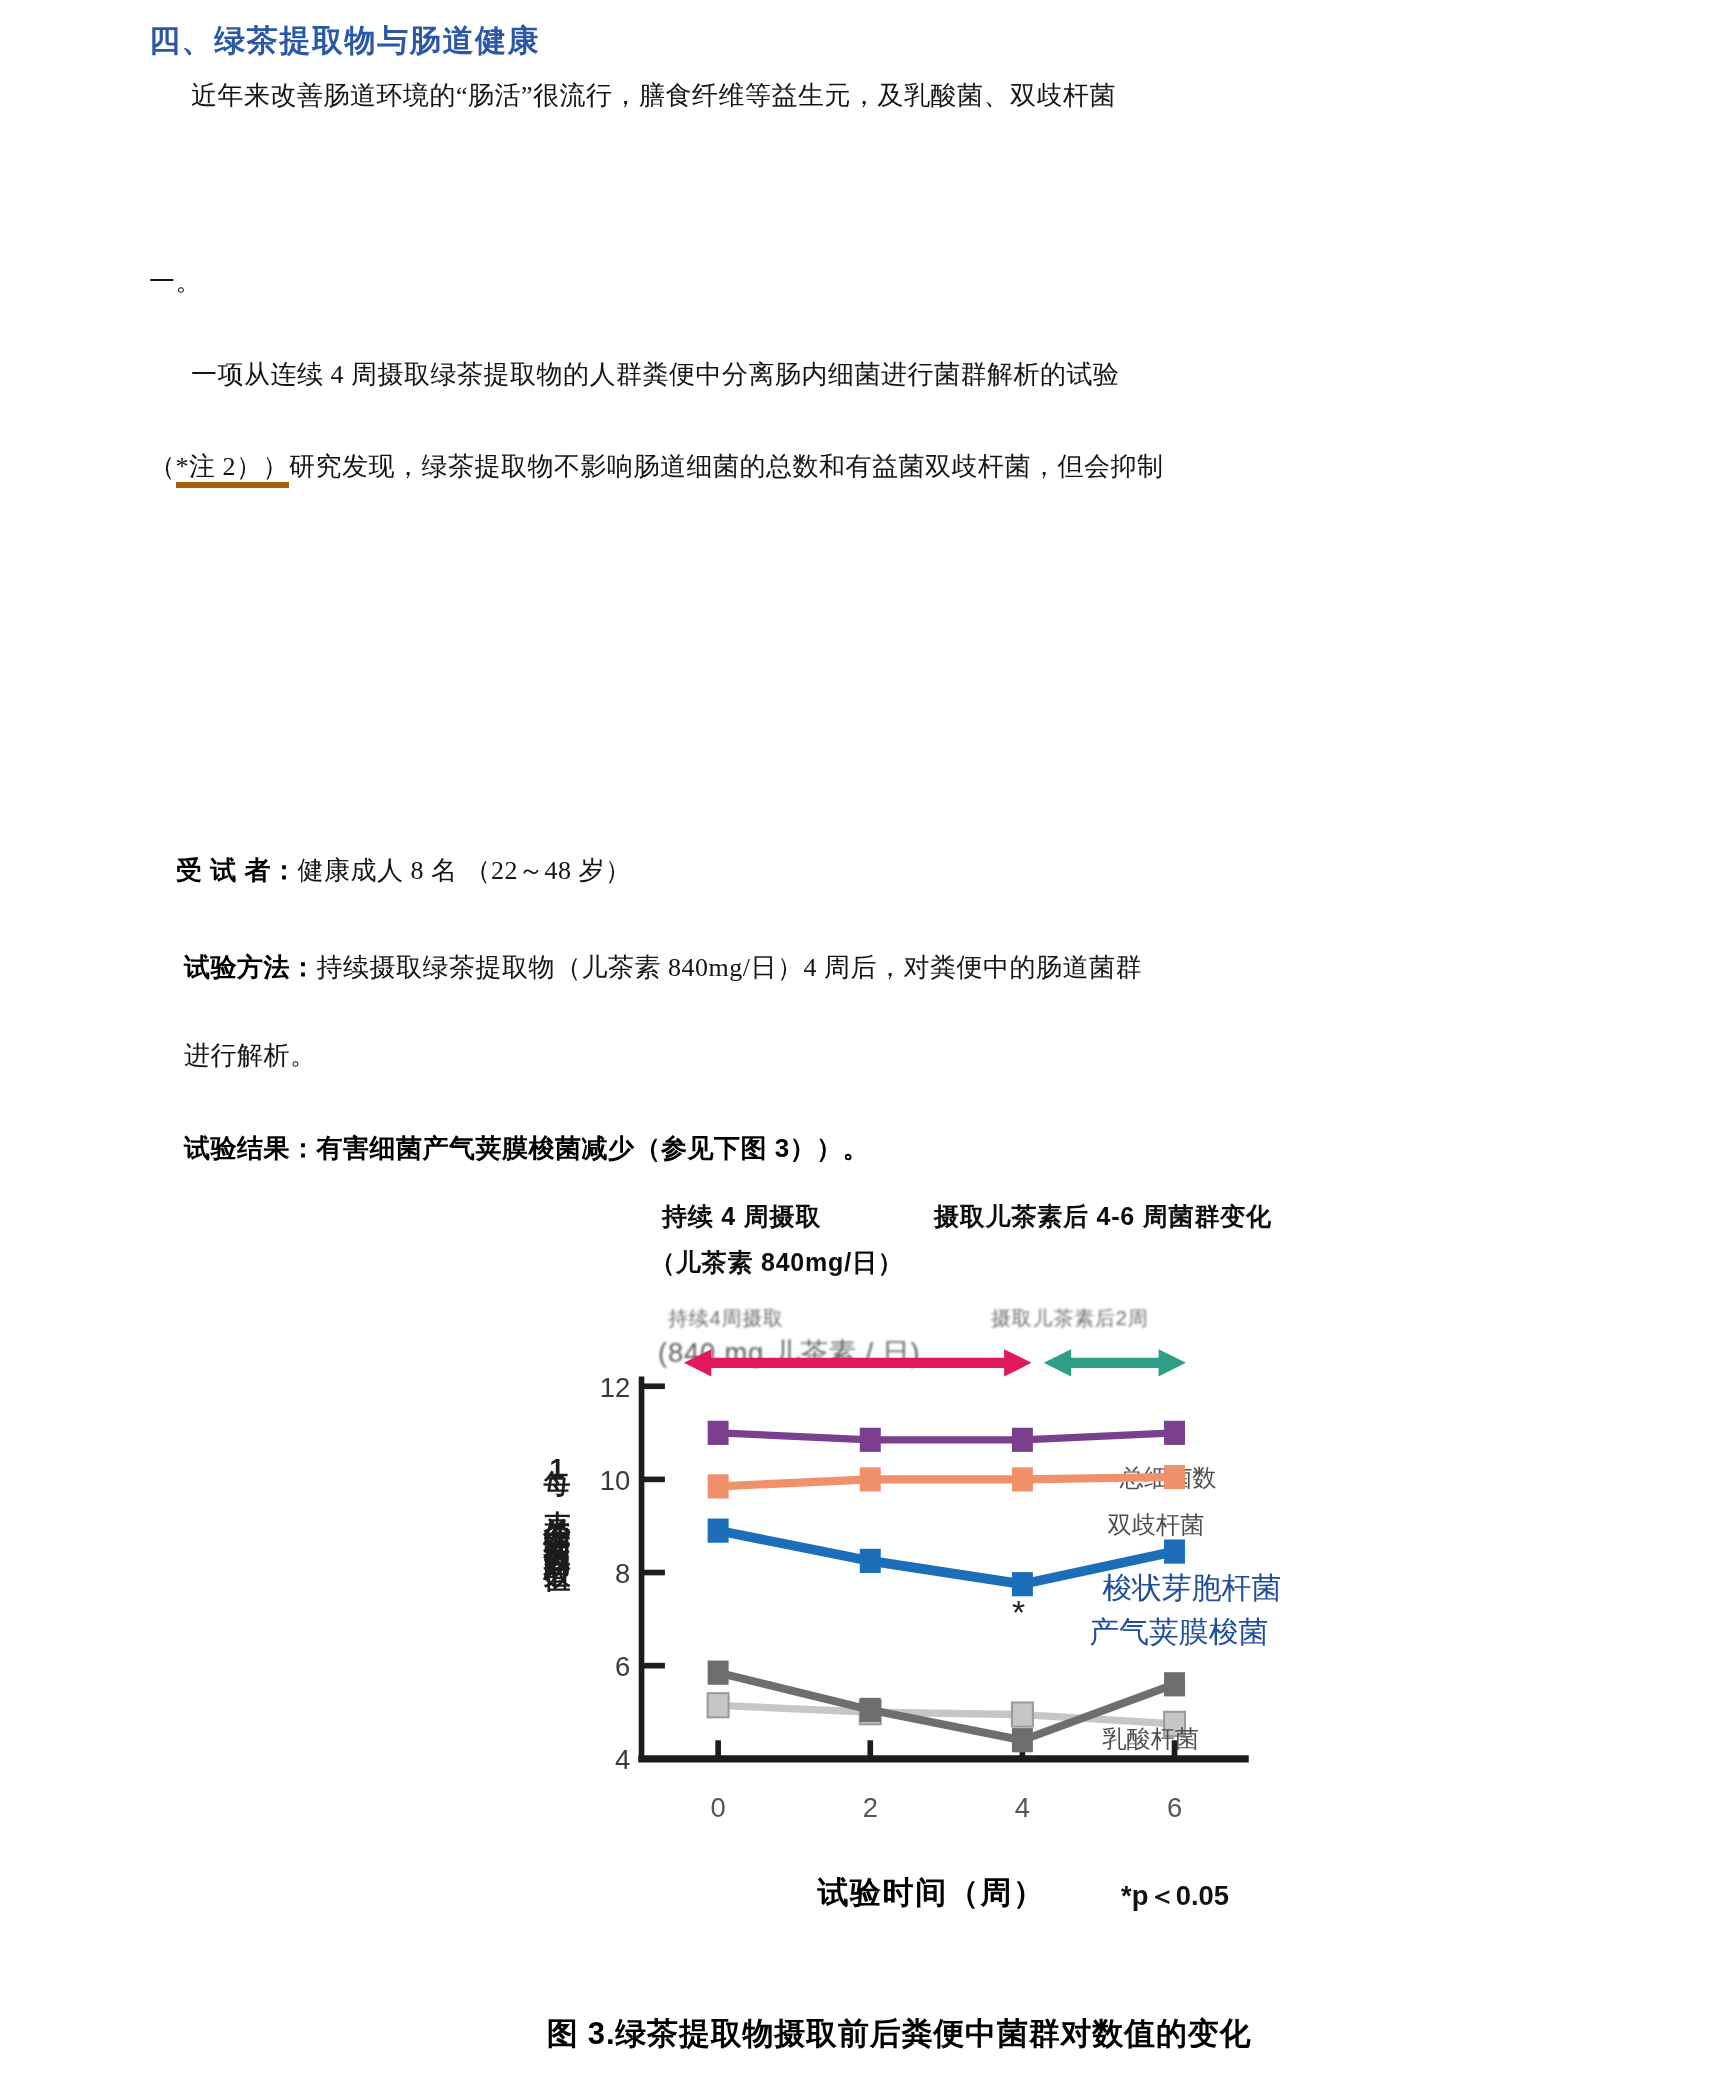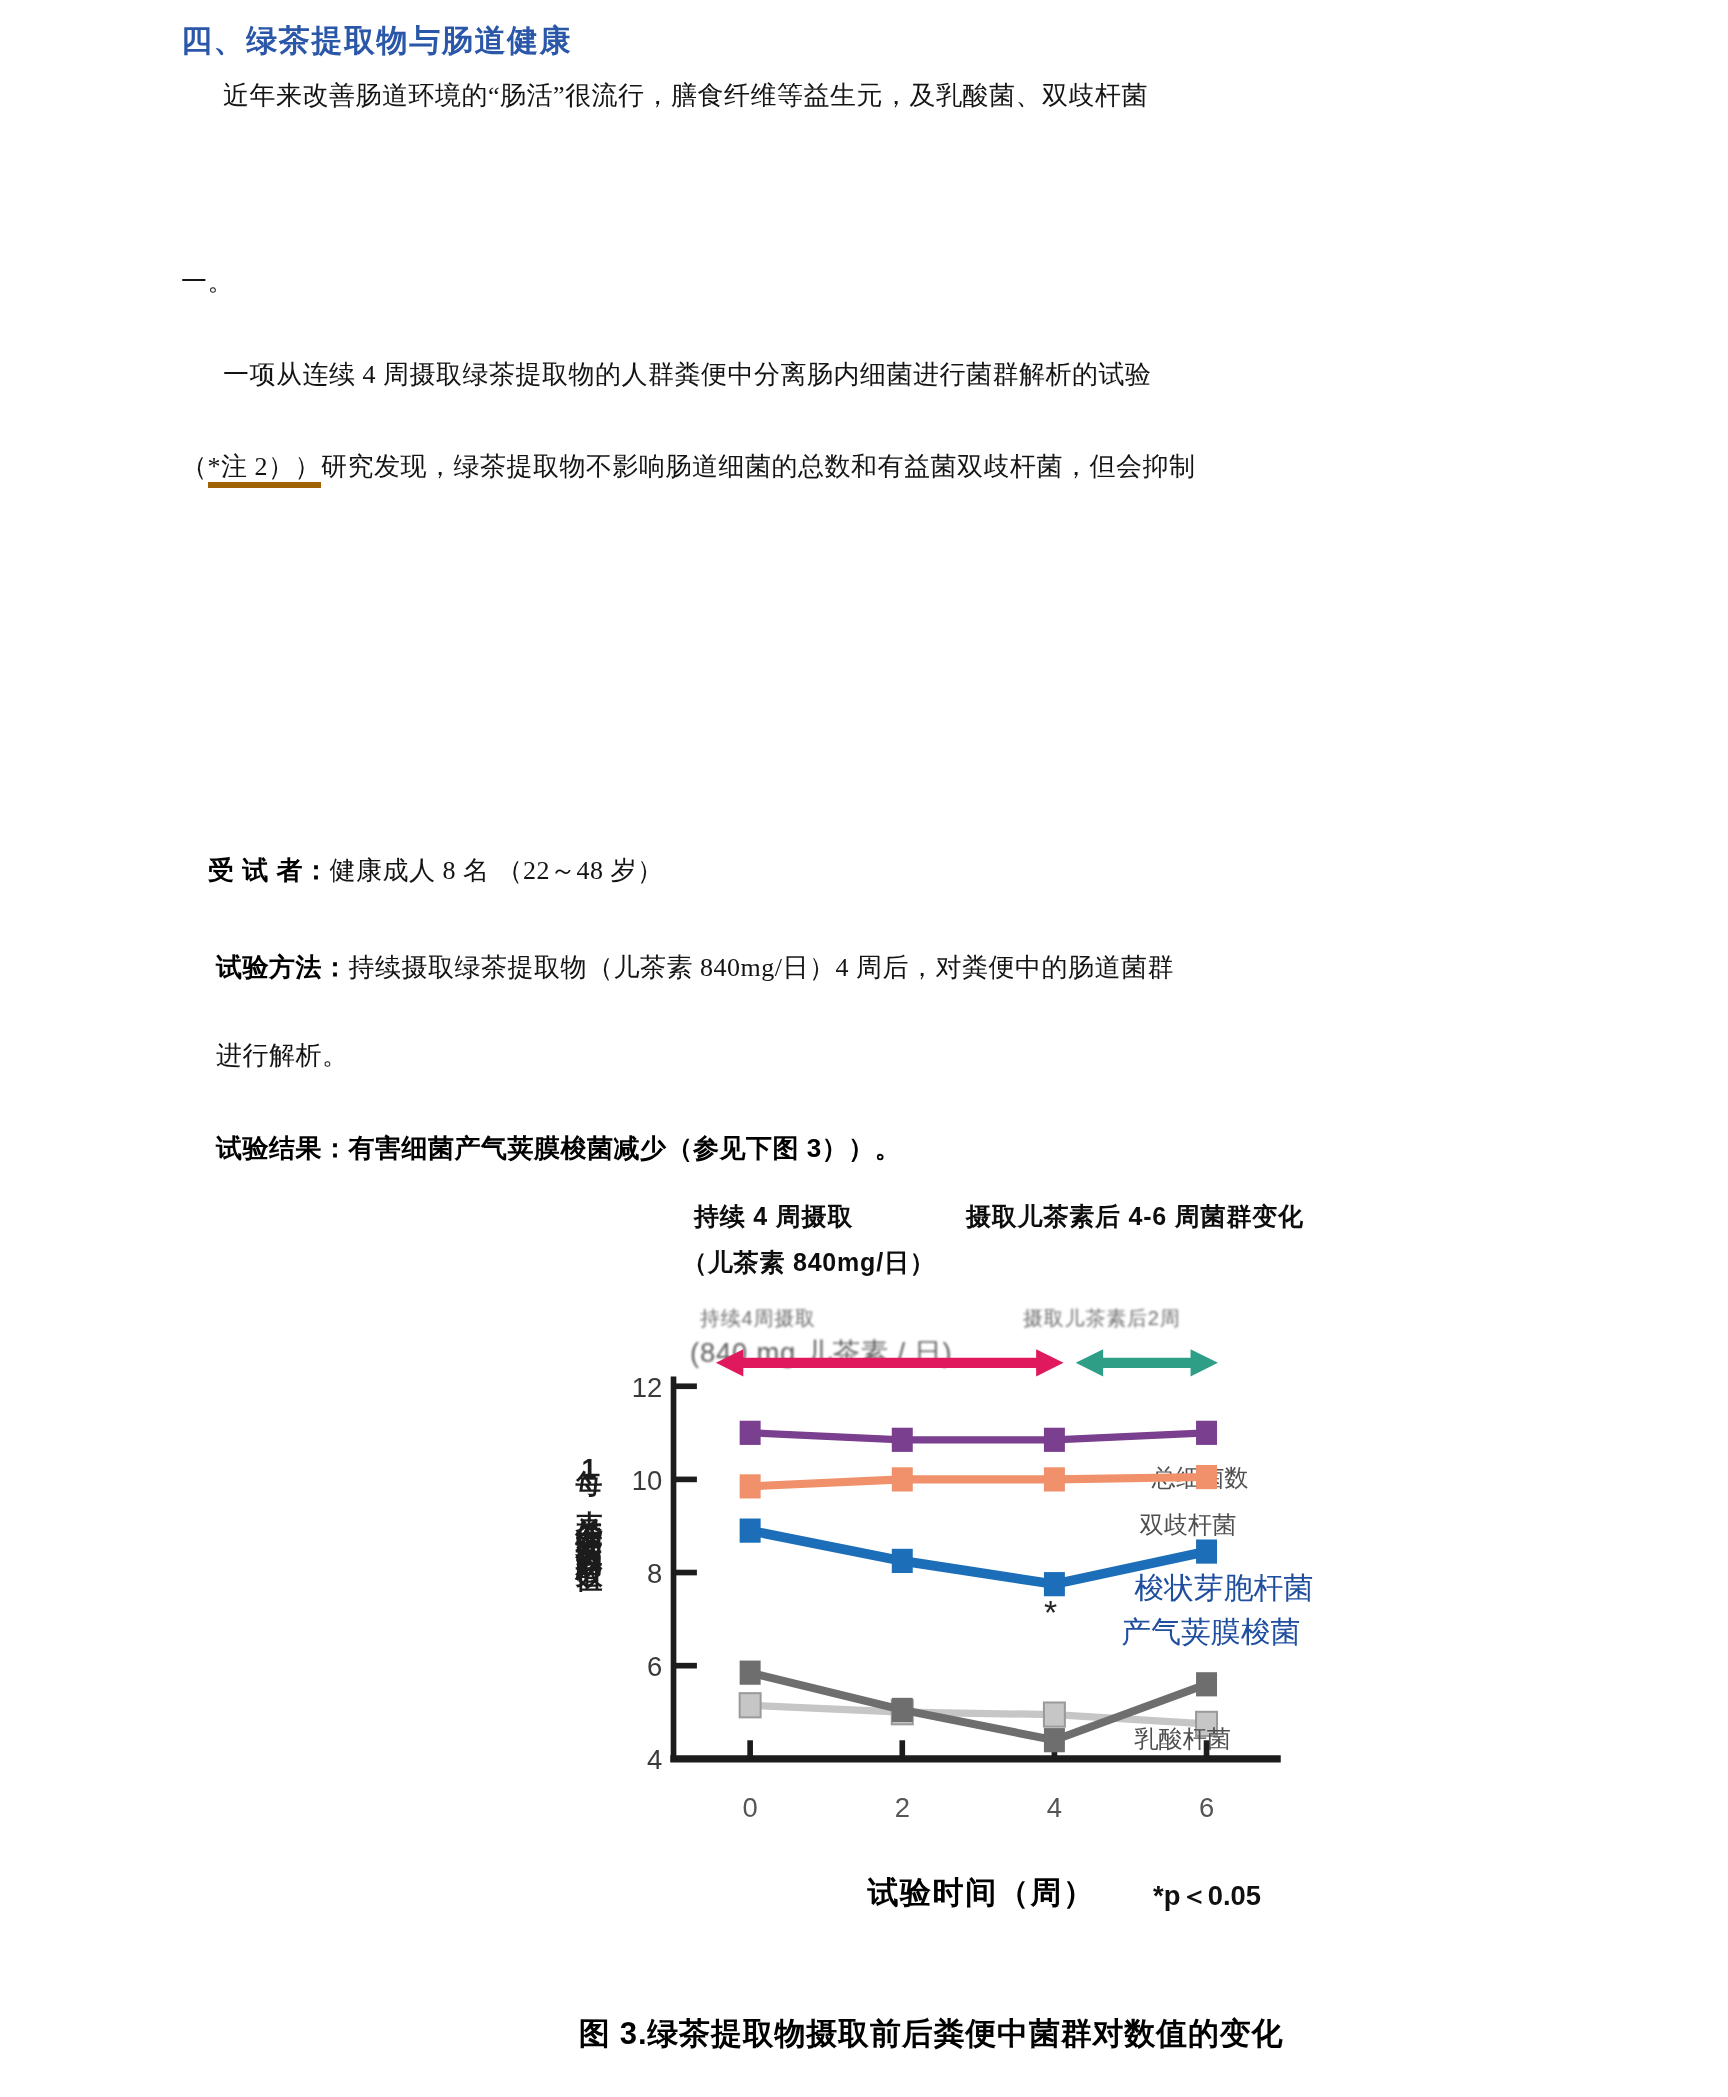--- a/index.html
+++ b/index.html
@@ -1,17 +1,17 @@
 <!DOCTYPE html>
 <html style="font-size:13px"><head>
 <meta charset="utf-8">
 <style>
   html,body{margin:0;padding:0;background:#ffffff;}
   #page{position:relative;width:1547px;height:2097px;background:#fff;overflow:hidden;
-        font-family:"Liberation Serif",serif;color:#1a1a1a;margin-left:32px;}
+        font-family:"Liberation Serif",serif;color:#1a1a1a;}
   .abs{position:absolute;white-space:nowrap;}
   .title{font-size:31px;font-weight:bold;color:#2b57a8;letter-spacing:1.6px;
          font-family:"Liberation Serif",serif;}
   .body-line{font-size:26px;letter-spacing:0.5px;color:#141414;}
   .u{border-bottom:6px solid #a16207;padding-bottom:0.8px;}
   .note-line{font-size:21px;color:#222;font-family:"Liberation Sans",sans-serif;letter-spacing:0px;}
   .note-cn{font-family:"Liberation Serif",serif;font-weight:bold;}
   .blabel{font-weight:bold;font-family:"Liberation Sans",sans-serif;color:#000;}
   .bold-line{font-weight:bold;font-family:"Liberation Sans",sans-serif;color:#000;}
   .fig-header{font-family:"Liberation Sans",sans-serif;font-weight:bold;font-size:25px;color:#0d0d0d;letter-spacing:0.8px;}
@@ -113,18 +113,18 @@
       <polyline points="890,2073.1625 1078.66,2119.3625 1267.32,2156.9 1455.98,2087.6" fill="none" stroke="#6e6e6e" stroke-width="10"></polyline>
       <rect x="877" y="2058.1625" width="26" height="30" fill="#6e6e6e" stroke="none" stroke-width="2.5"></rect>
       <rect x="1065.66" y="2104.3625" width="26" height="30" fill="#6e6e6e" stroke="none" stroke-width="2.5"></rect>
       <rect x="1254.32" y="2141.9" width="26" height="30" fill="#6e6e6e" stroke="none" stroke-width="2.5"></rect>
       <rect x="1442.98" y="2072.6" width="26" height="30" fill="#6e6e6e" stroke="none" stroke-width="2.5"></rect>
       <text x="1350.3304" y="2035.625" fill="#1f4e9f" font-size="37" class="">产气荚膜梭菌</text>
       <text x="1262.6035" y="2012.525" class="ann">*</text>
     </svg>
 
   <div class="abs ylabel" style="left:539px;top:1448px;">每1克粪便中细菌数的对数值</div>
-  <div class="abs xlabel" style="left:788px;top:1872px;">试验时间（周）</div>
+  <div class="abs xlabel" style="left:770px;top:1872px;">试验时间（周）</div>
   <div class="abs pnote" style="left:1121px;top:1878px;">*p＜0.05</div>
   <div class="abs caption" style="left:395px;top:2013px;">图 3.绿茶提取物摄取前后粪便中菌群对数值的变化</div>
 
 </div>
 
 
 </body></html>

